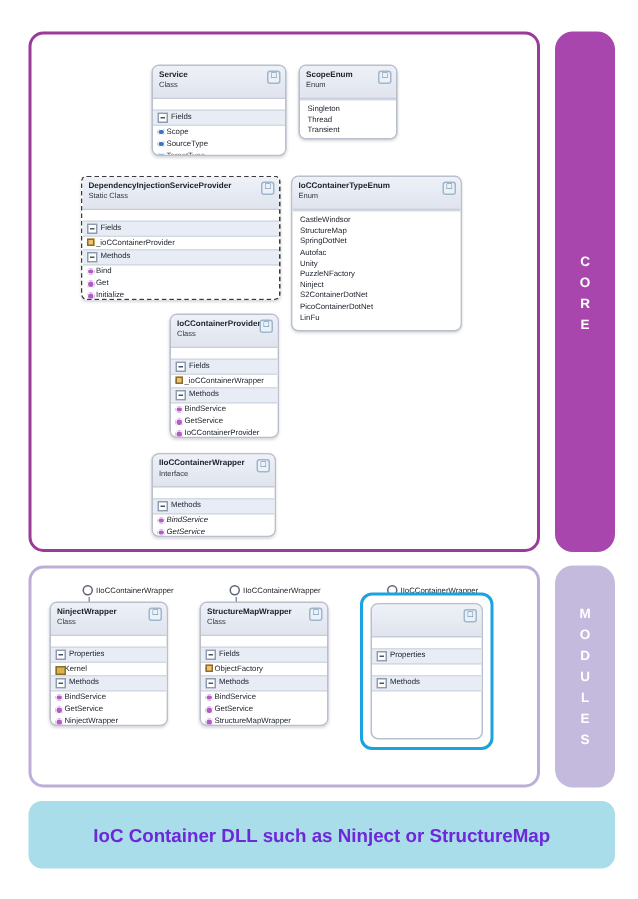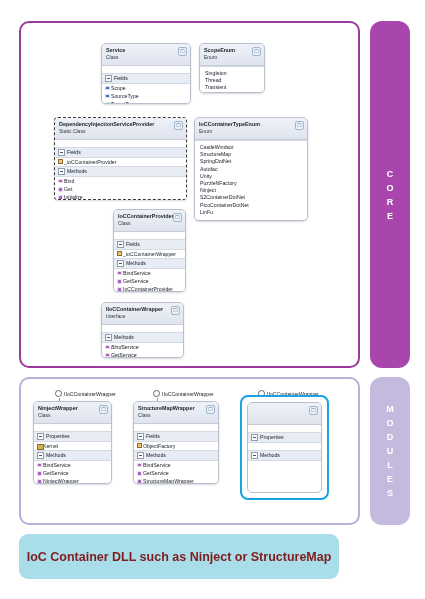--- a/index.html
+++ b/index.html
@@ -67,26 +67,26 @@
     height: 148px;
     background: #c3bade;
   }
   .sidebar .ltr { display: block; }
 
   
   #dll-banner {
     position: absolute;
     left: 19px;
     top: 534px;
-    width: 320px;
+    width: 391px;
     height: 45px;
     box-sizing: border-box;
     background: #a9dde9;
     border-radius: 9px;
-    color: #7f1d1d;
+    color: #6d28d9;
     font-size: 12.5px;
     font-weight: bold;
     display: flex;
     align-items: center;
     justify-content: center;
     text-align: center;
   }
 
   
   .uml {

